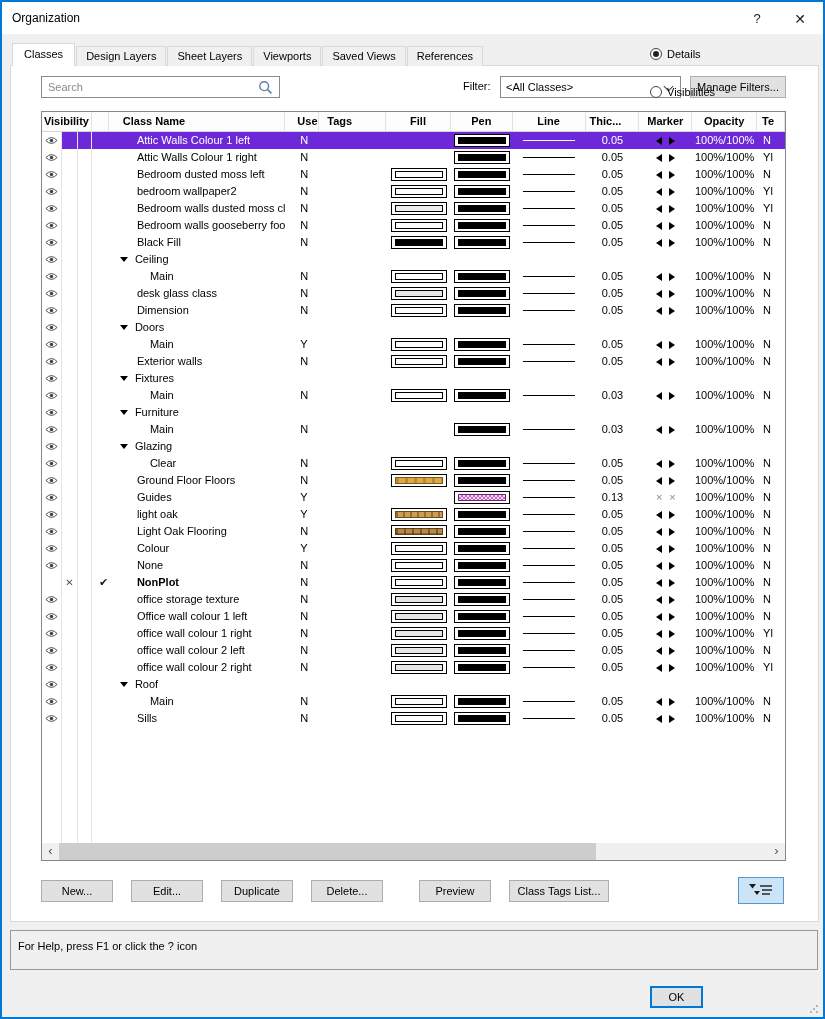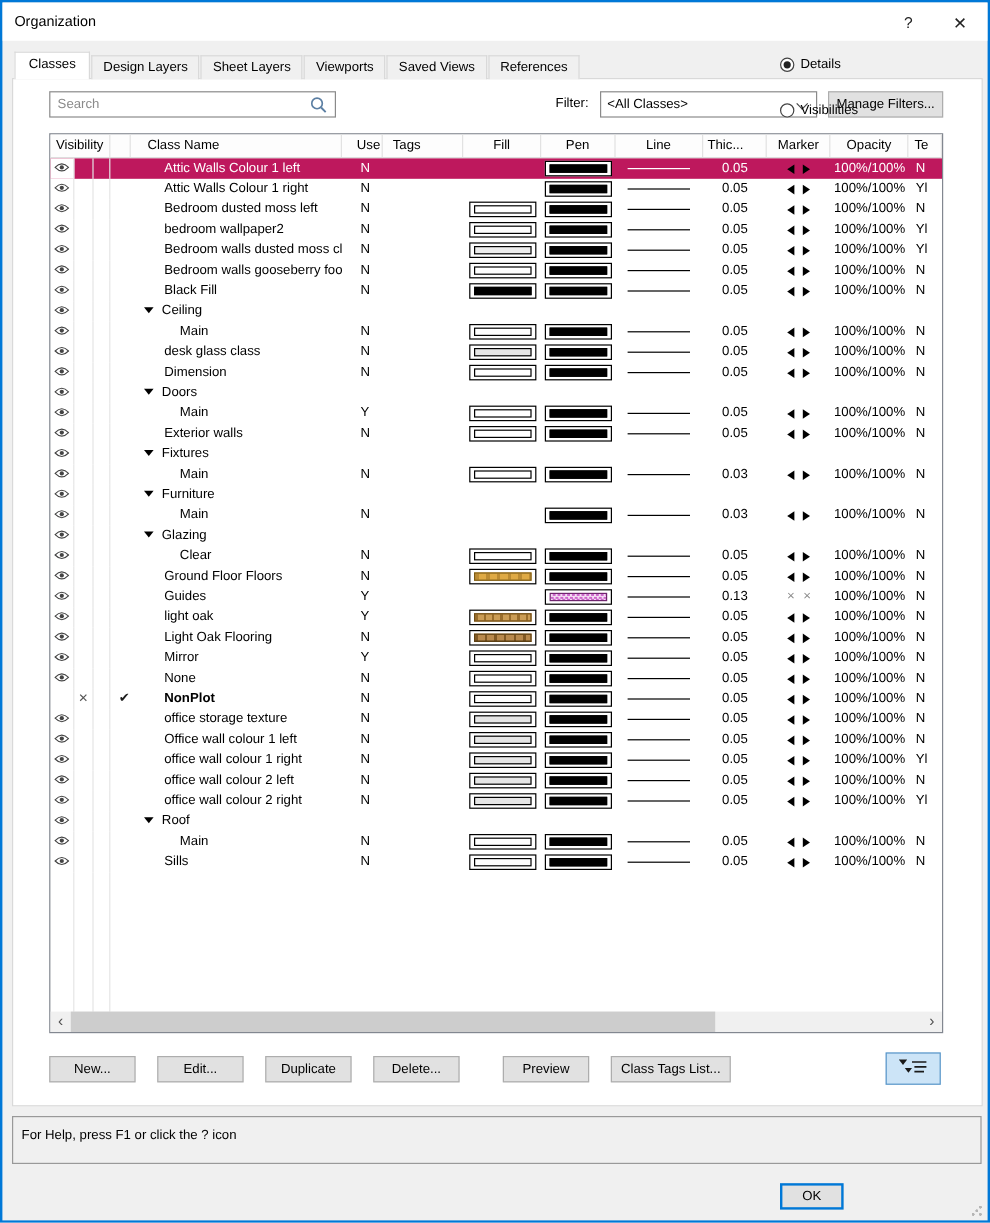--- a/index.html
+++ b/index.html
@@ -47,21 +47,21 @@
                    background:#fff; border:1px solid #8a8a8a; line-height:20px; padding-left:5px; }
   .filter-select .chev { position:absolute; right:8px; top:6px; width:7px; height:7px;
                    border-right:1.5px solid #444; border-bottom:1.5px solid #444;
                    transform:rotate(45deg); }
   .btn { background:#e1e1e1; border:1px solid #adadad; text-align:center; line-height:20px; }
   .manage-btn { position:absolute; left:679px; top:10px; width:96px; height:22px; }
 
   
   .table { position:absolute; left:30px; top:45px; width:745px; height:750px;
            border:1px solid #828790; background:#fff; overflow:hidden; }
-  .thead { display:flex; height:20px; background:#fdfdfd; border-bottom:1px solid #d5d5d5; }
+  .thead { display:flex; height:20px; background:#fdfdfd; border-bottom:1px solid #d5d5d5;font-weight:bold; }
   .th { border-right:1px solid #e2e2e2; line-height:19px; white-space:nowrap; overflow:hidden; }
   .rows { position:relative; }
   .row { display:flex; height:17px; line-height:17px; }
   .cell { height:17px; overflow:hidden; white-space:nowrap; }
   .c-eye  { width:20px; border-right:1px solid #e5e5e5; text-align:center; }
   .c-eye svg { vertical-align:middle; margin-top:-2px; }
   .c-x    { width:16px; border-right:1px solid #e5e5e5; text-align:center; color:#555; font-size:10px; }
   .c-chk  { width:14px; border-right:1px solid #e5e5e5; }
   .c-name { width:194px; position:relative; }
   .c-name .chk { position:absolute; left:7px; top:0; font-size:11px; color:#1a1a1a; }
@@ -98,21 +98,21 @@
      repeating-linear-gradient(90deg, rgba(70,45,12,.45) 0 2px, rgba(255,255,255,.1) 2px 8px), #b17c38; }
   .p-black { background:#000; }
   .p-pattern { background:repeating-conic-gradient(#cc66cc 0% 25%, #f4dcf2 0% 50%) 0 0/4px 4px; border-color:#70246e; }
   .lineglyph { width:52px; height:1px; background:#000; }
   .tri-l { width:0; height:0; border-top:4px solid transparent; border-bottom:4px solid transparent;
            border-right:6px solid #000; }
   .tri-r { width:0; height:0; border-top:4px solid transparent; border-bottom:4px solid transparent;
            border-left:6px solid #000; }
   .mk-x { color:#8a8a8a; font-size:11px; }
 
-  .row.selected { background:#be185d; color:#fff; }
+  .row.selected { background:#6d28d9; color:#fff; }
   .row.selected .c-eye { background:#fff; color:#000; }
   .row.selected .lineglyph { background:#fff; }
   .row.bold .nm { font-weight:bold; }
 
   .filler { display:flex; }
   .filler div { border-right:1px solid #e5e5e5; }
 
   
   .hscroll { position:absolute; left:0; bottom:0; width:743px; height:17px; background:#f0f0f0; }
   .hs-arrow { position:absolute; top:0; width:17px; height:17px; text-align:center;
@@ -871,21 +871,21 @@
     <div class="cell c-opacity">100%/100%</div>
     <div class="cell c-te">N</div>
   </div>
           <div class="row">
     <div class="cell c-eye"><span><svg width="13" height="9" viewBox="0 0 14 9">
                   <path d="M1 4.5 Q7 -1.8 13 4.5 Q7 10.8 1 4.5 Z" fill="none" stroke="#444" stroke-width="1"></path>
                   <circle cx="7" cy="4.5" r="1.9" fill="#444"></circle>
                 </svg></span></div>
     <div class="cell c-x"></div>
     <div class="cell c-chk"></div>
-    <div class="cell c-name lv0"><span class="nm">Mirror</span></div>
+    <div class="cell c-name lv0"><span class="nm">Colour</span></div>
     <div class="cell c-use">Y</div>
     <div class="cell c-tags"></div>
     <div class="cell c-fill">
               <span class="swatch">
                 <span class="inner f-white"></span>
               </span>
             </div>
     <div class="cell c-pen">
               <span class="swatch">
                 <span class="inner p-black"></span>

